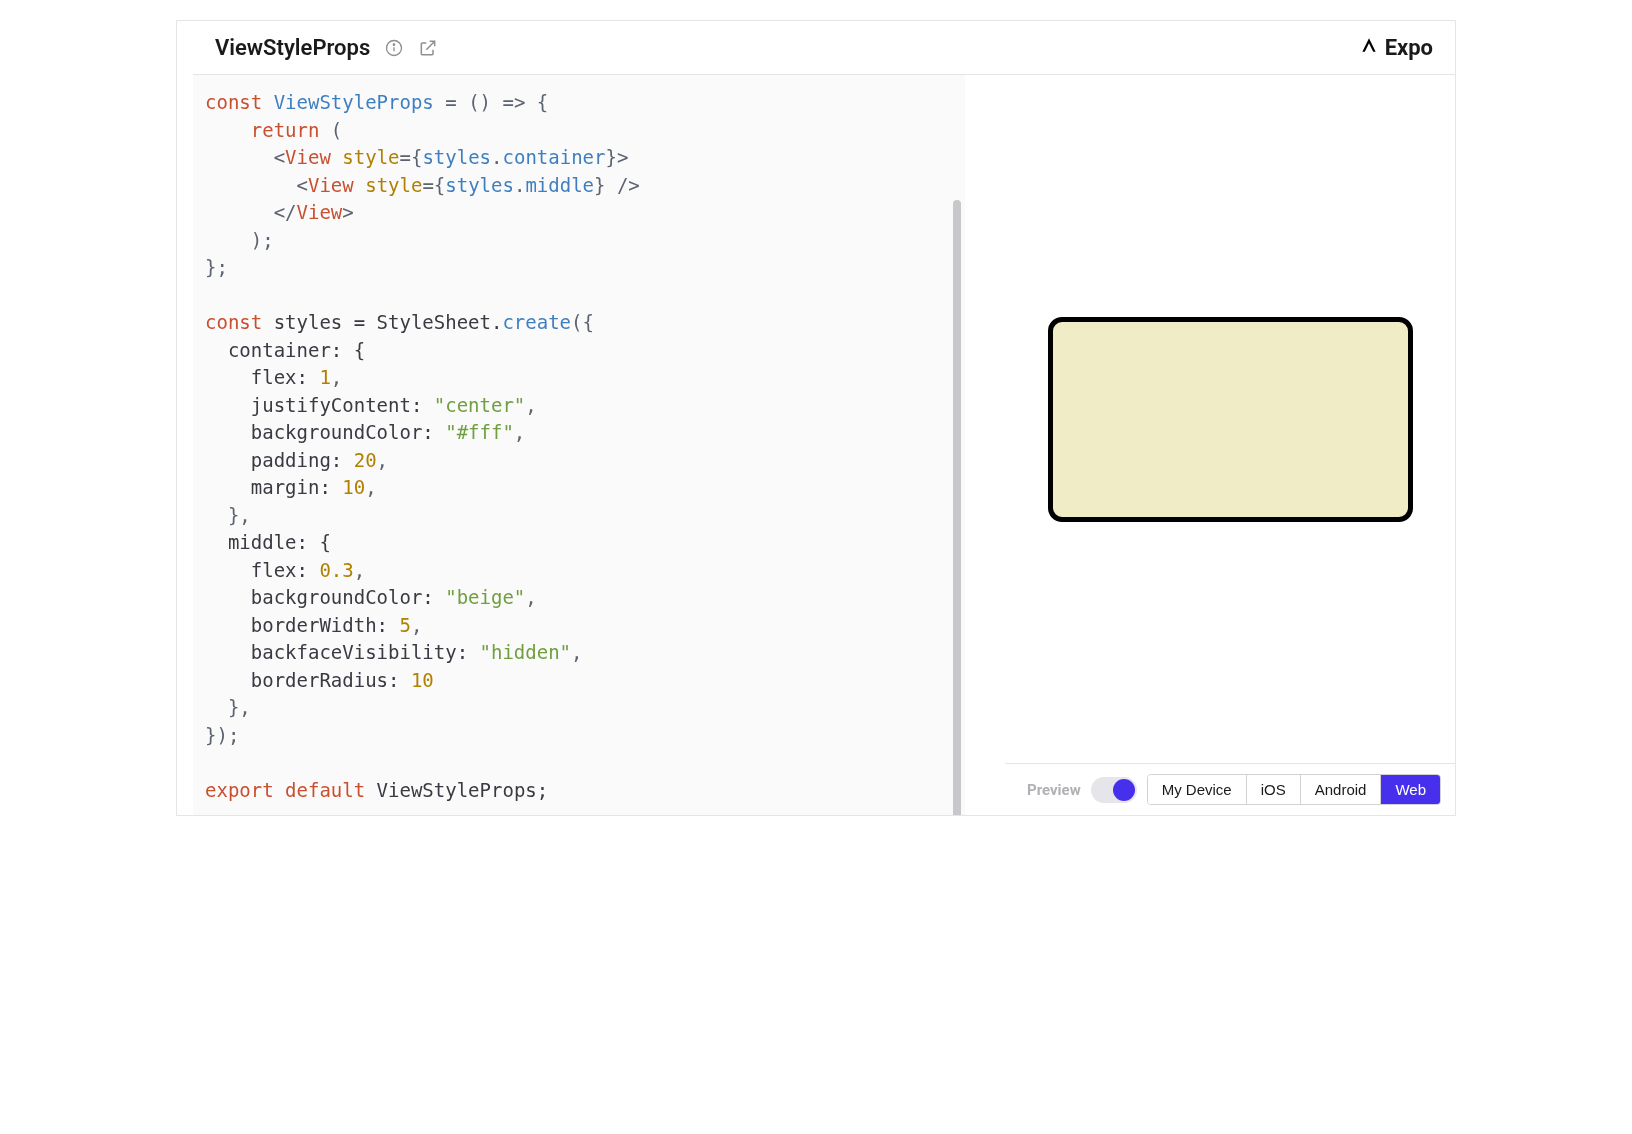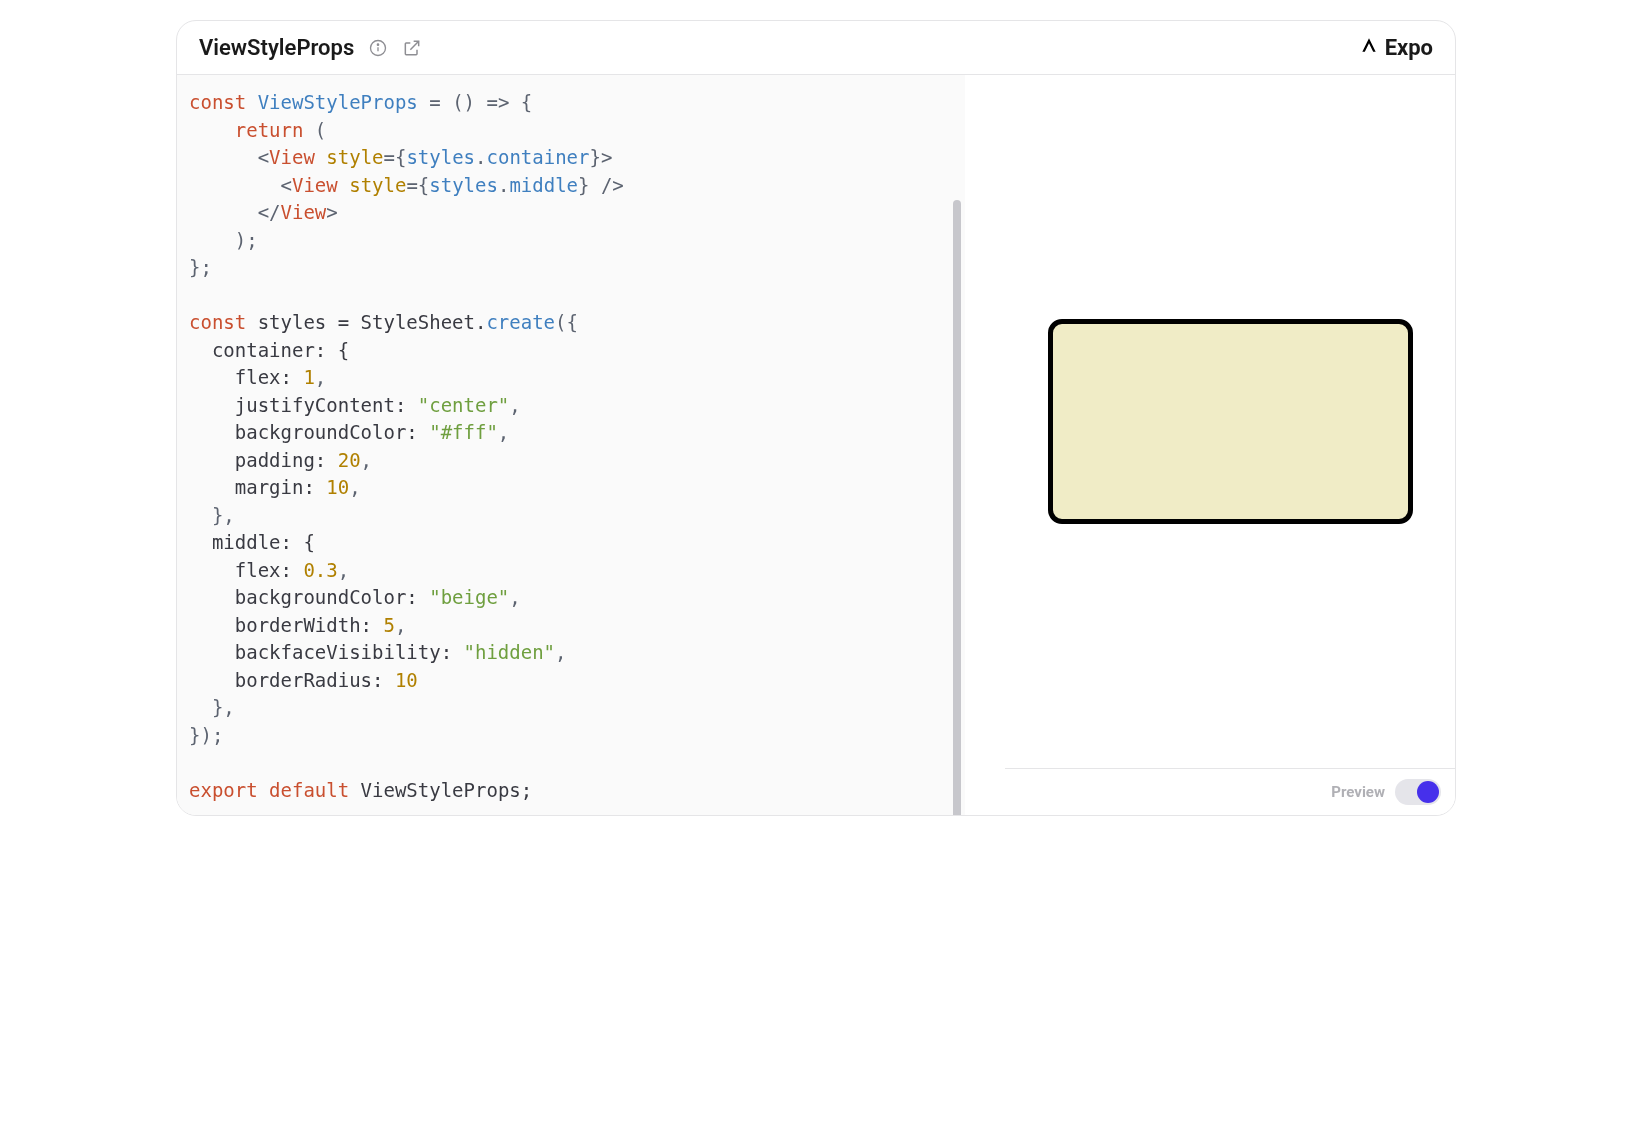--- a/index.html
+++ b/index.html
@@ -6,23 +6,24 @@
   body {
     font-family: -apple-system, BlinkMacSystemFont, "Segoe UI", Roboto, sans-serif;
     background: #fff;
     padding: 20px;
     display: flex;
     justify-content: center;
   }
   .snack-container {
     width: 1280px;
     border: 1px solid #e5e5e7;
-    border-radius: 20px;
+    border-radius: 0;
     overflow: hidden;
     background: #fff;
+    padding-left: 16px;
   }
   .snack-header {
     display: flex;
     align-items: center;
     justify-content: space-between;
     padding: 14px 22px;
     border-bottom: 1px solid #e5e5e7;
   }
   .header-left {
     display: flex;
@@ -226,16 +227,22 @@
 
     <div class="preview-pane">
       <div class="preview-area">
         <div class="outer-view"></div>
       </div>
       <div class="preview-footer">
         <span class="preview-label">Preview</span>
         <div class="toggle">
           <div class="toggle-knob"></div>
         </div>
+        <div class="platform-group">
+          <button class="platform-btn">My Device</button>
+          <button class="platform-btn">iOS</button>
+          <button class="platform-btn">Android</button>
+          <button class="platform-btn active">Web</button>
+        </div>
       </div>
     </div>
   </div>
 </div>
 
 </body></html>

